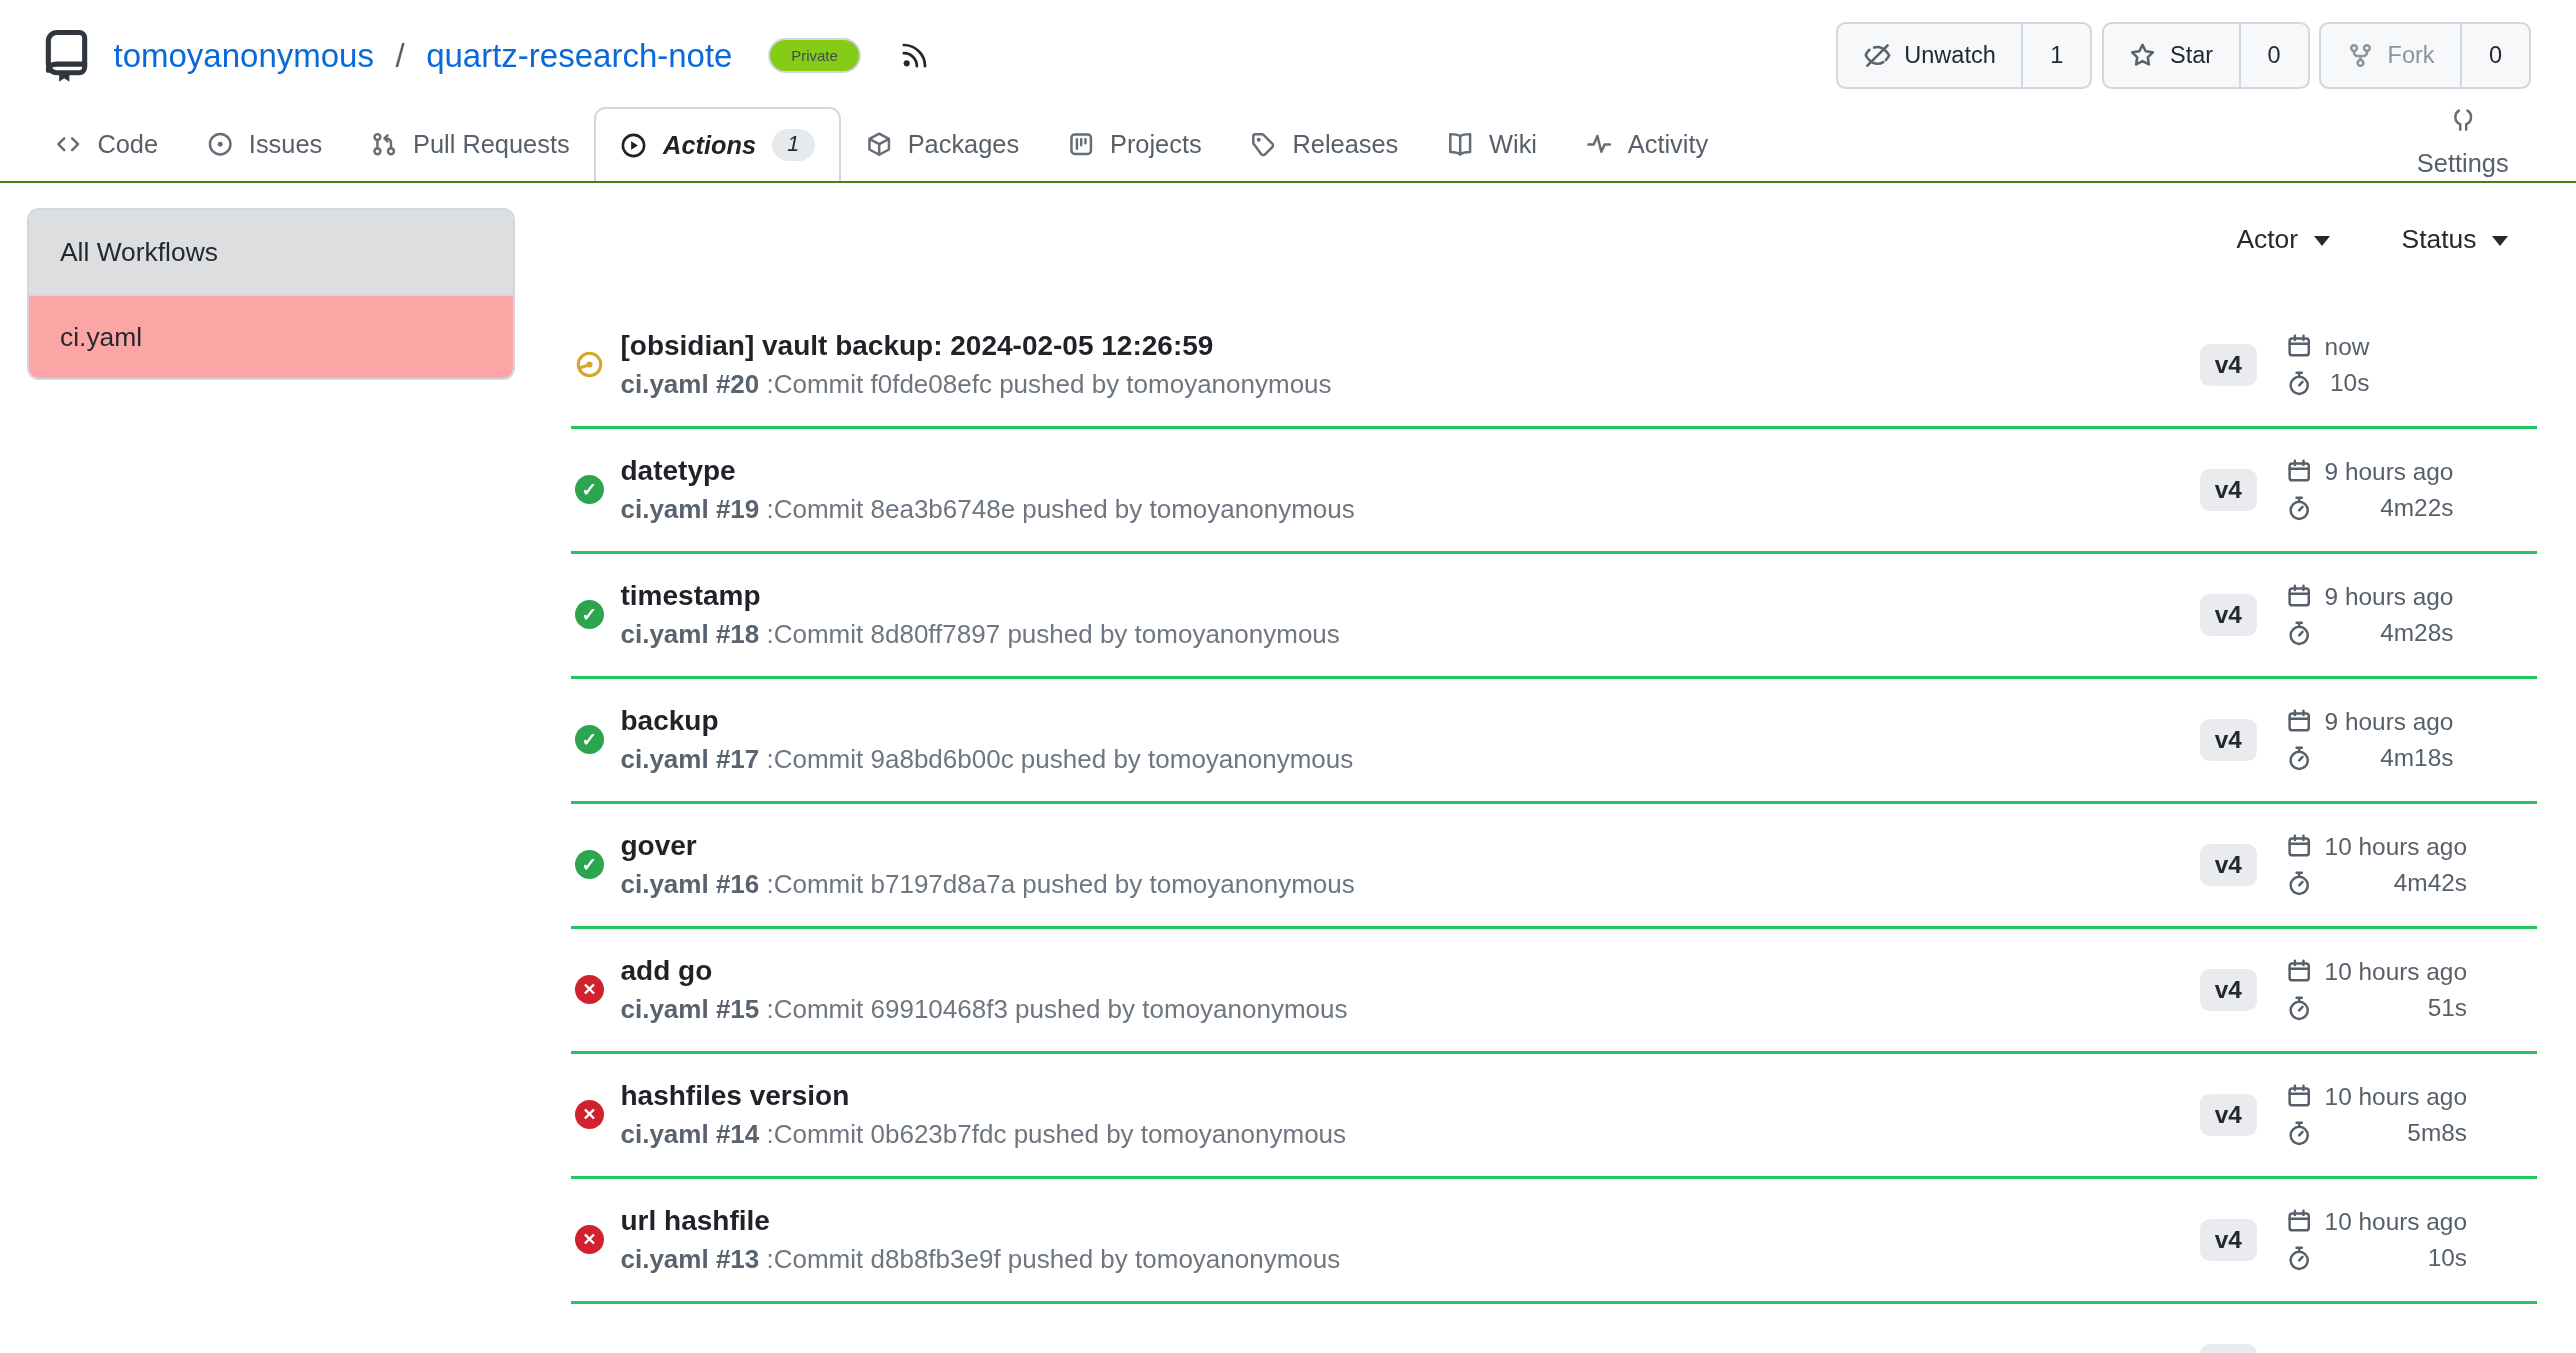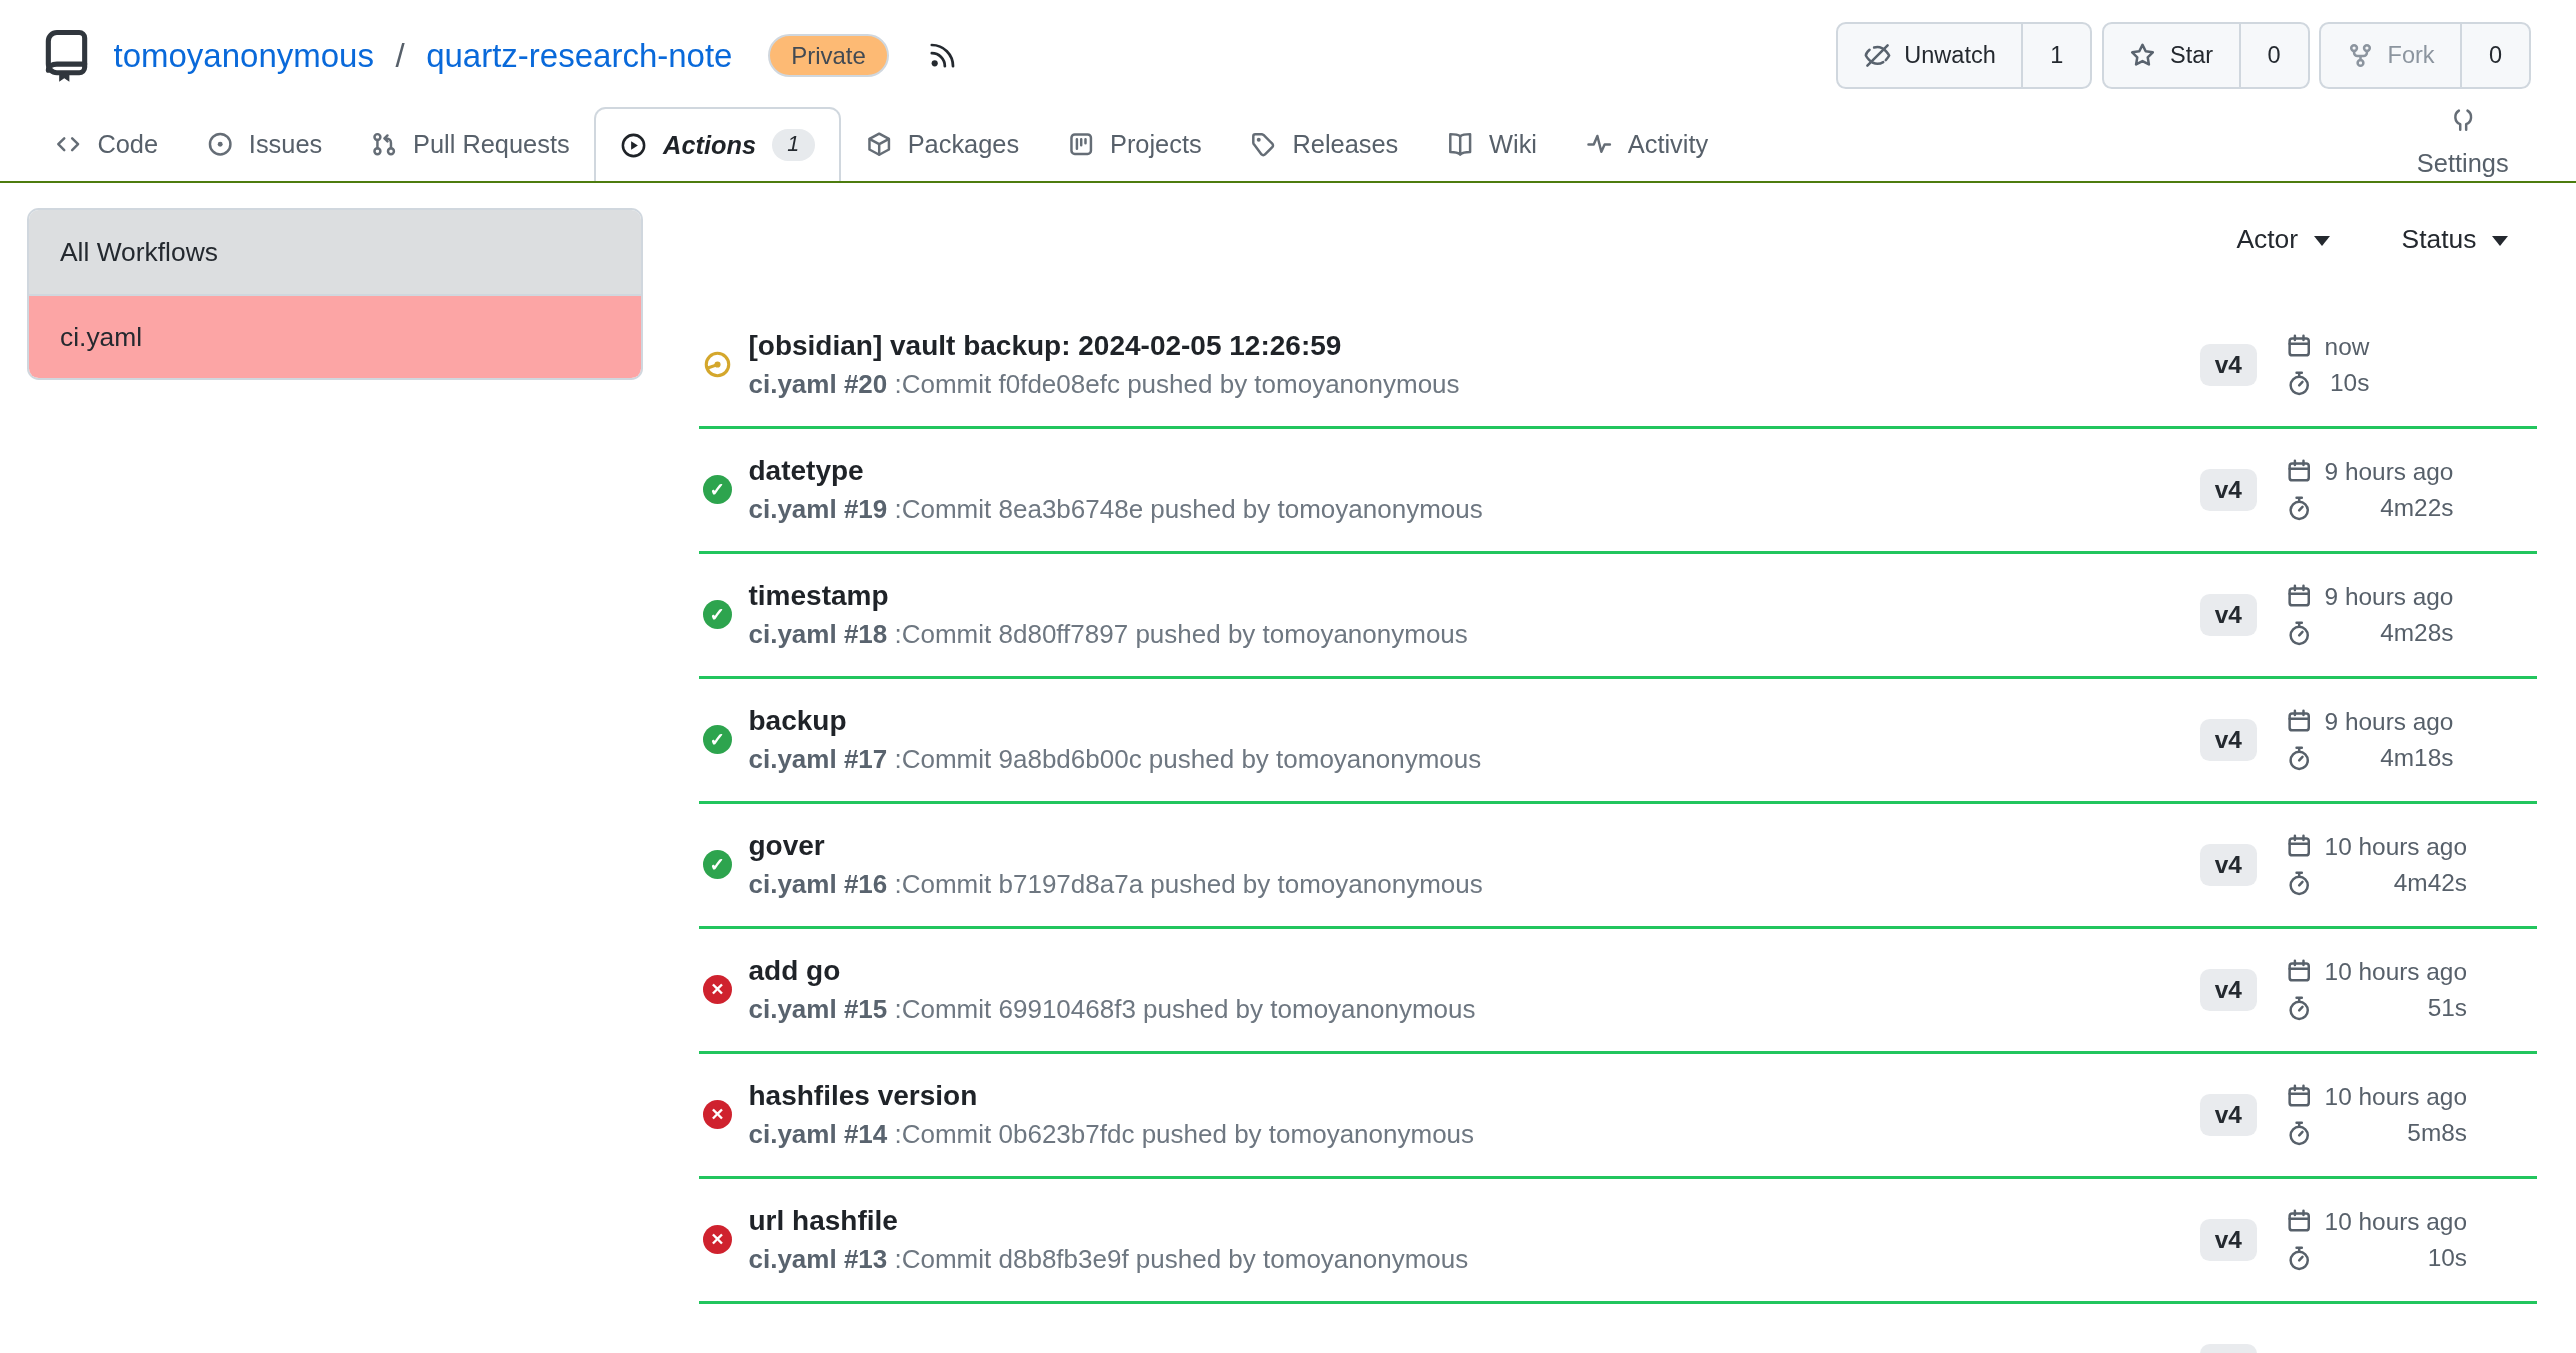--- a/index.html
+++ b/index.html
@@ -9,41 +9,41 @@
 
   .icn { display:inline-flex; line-height:0; }
   .icn svg { display:block; }
 
   
   .header { display:flex; align-items:center; padding:19.6px 45px 15.6px 41px; height:107px; }
   .repo-title { display:flex; align-items:center; gap:21.5px; font-size:33px; }
   .repo-logo { color:#30363d; }
   .repo-link { color:var(--link); text-decoration:none; cursor:pointer; }
   .repo-sep { color:#57606a; font-weight:400; }
-  .private-badge { margin-left:13.7px; font-size:24px; color:#424a53; border:2px solid #d0d7de; background:#fdba74; border-radius:977px; padding:7.8px 21.5px; line-height:1; }
+  .private-badge { margin-left:13.7px; font-size:15px; color:#424a53; border:2px solid #d0d7de; background:#84cc16; border-radius:977px; padding:7.8px 21.5px; line-height:1; }
   .feed { margin-left:17.6px; color:#24292f; }
   .header-actions { margin-left:auto; display:flex; gap:9.8px; }
   .action-btn { display:flex; align-items:stretch; height:67px; border:2px solid #d0d7de; border-radius:9.8px; background:#f6f8fa; font-size:23.5px; color:#24292f; overflow:hidden; cursor:pointer; }
   .btn-main { display:flex; align-items:center; gap:13.7px; padding:0 25.4px; }
   .btn-main .icn { color:#59636e; }
   .btn-count { display:flex; align-items:center; padding:0 27px; border-left:2px solid #d0d7de; font-weight:400; }
   .action-btn.disabled .btn-label, .action-btn.disabled .btn-main .icn { color:#8c959f; }
 
   
   .tabs-bar { display:flex; align-items:flex-start; height:76px; padding:0 43px 0 31px; border-bottom:2px solid #4d7c0f; }
   .tab { display:flex; align-items:center; gap:15.6px; padding:0 24.4px; height:74px; font-size:25.4px; color:#57606a; cursor:pointer; white-space:nowrap; }
   .tab .ticon { color:#656d76; }
   .tab.active { color:#1f2328; font-weight:700; background:#fff; border:2px solid #d0d7de; border-bottom:none; border-radius:11.7px 11.7px 0 0; height:74px; margin-bottom:-2px;font-style:italic; }
   .tab.active .ticon { color:#1f2328; }
   .tab-badge { background:#e7eaed; border-radius:977px; font-size:21.5px; font-weight:400; color:#24292f; padding:4.9px 15.6px; line-height:1; }
   .tab.align-right { margin-left:auto;flex-direction:column; }
 
   
   .content { display:flex; align-items:flex-start; padding:25.4px 39px 0 27px; }
-  .sidebar { width:616px; border:2px solid #d0d7de; border-radius:11.7px; overflow:hidden; font-size:26.4px; flex:none; }
+  .sidebar { width:488px; border:2px solid #d0d7de; border-radius:11.7px; overflow:hidden; font-size:26.4px; flex:none; }
   .sidebar-item { display:flex; align-items:center; height:84px; padding:0 31px; background:#fca5a5; border-top:2px solid #d0d7de; color:#24292f; cursor:pointer; }
   .sidebar-item:first-child { border-top:none; }
   .sidebar-item.selected { background:#dcdee0; }
 
   .main { flex:1; margin-left:56px; min-width:0; }
   .filters { display:flex; justify-content:flex-end; gap:72px; padding:15.6px 29px 0 0; font-size:26.4px; color:#24292f; }
   .filter { display:flex; align-items:center; gap:15.6px; cursor:pointer; }
   .caret { width:0; height:0; border-left:8.8px solid transparent; border-right:8.8px solid transparent; border-top:10.8px solid #24292f; margin-top:3.9px; }
 
   .runs { margin-top:49px; }

